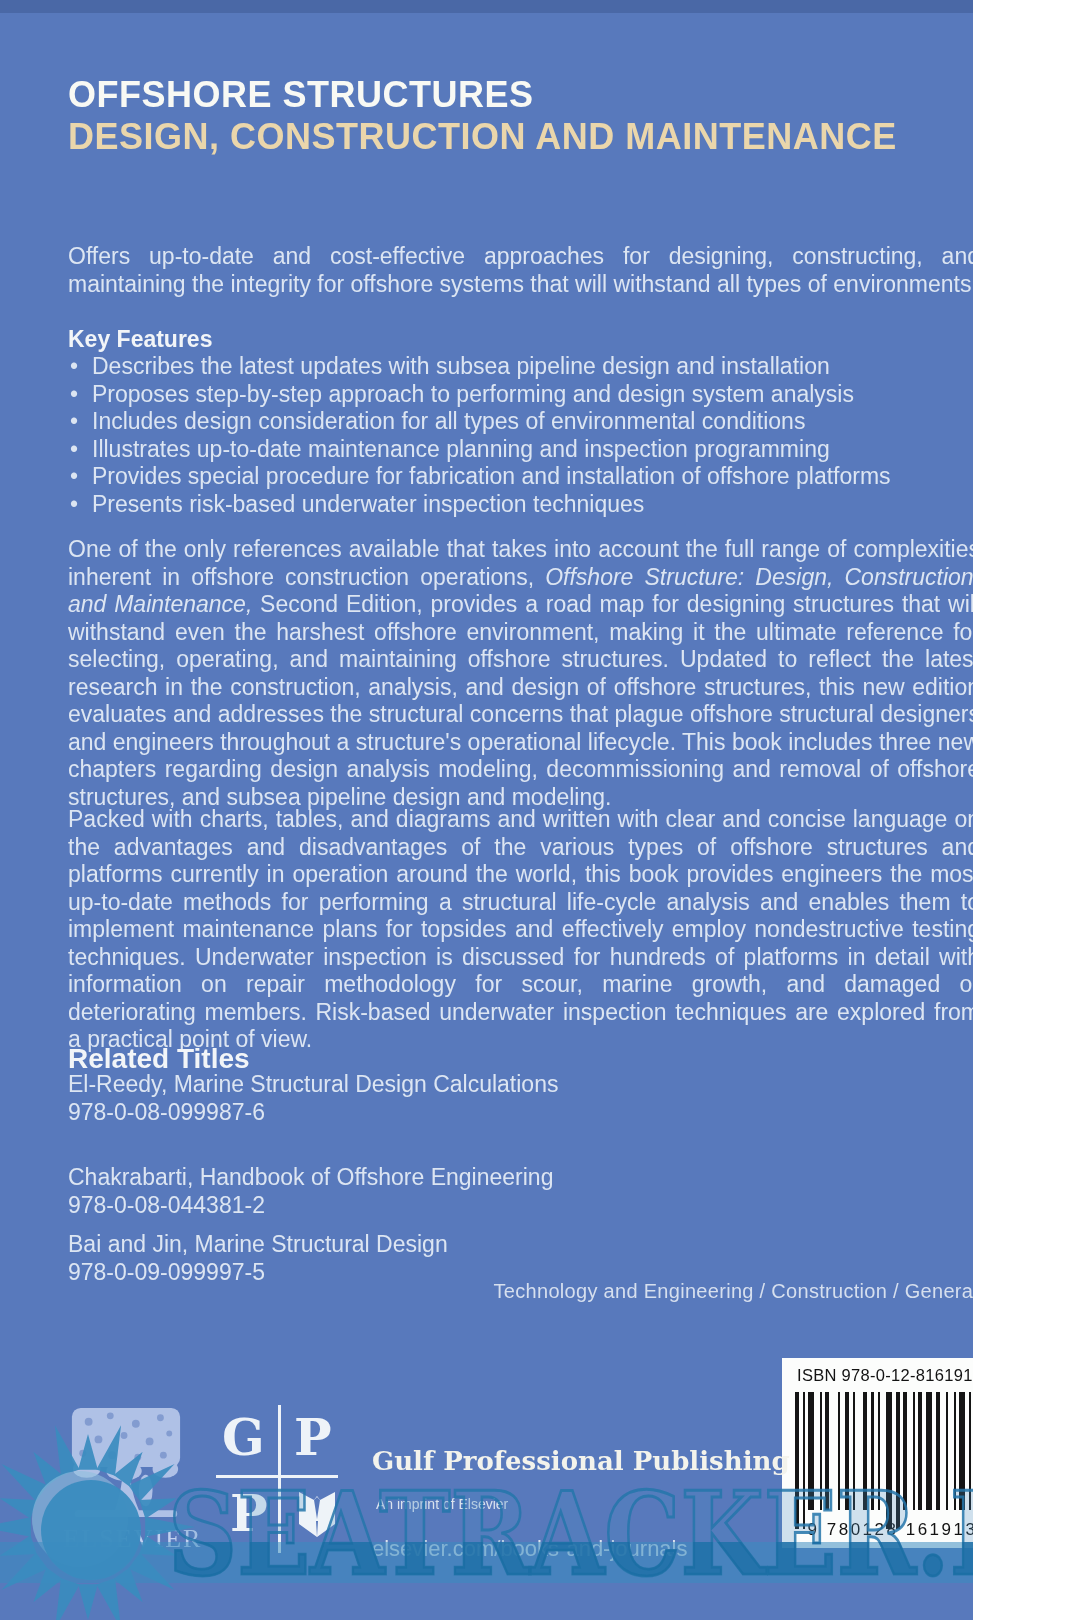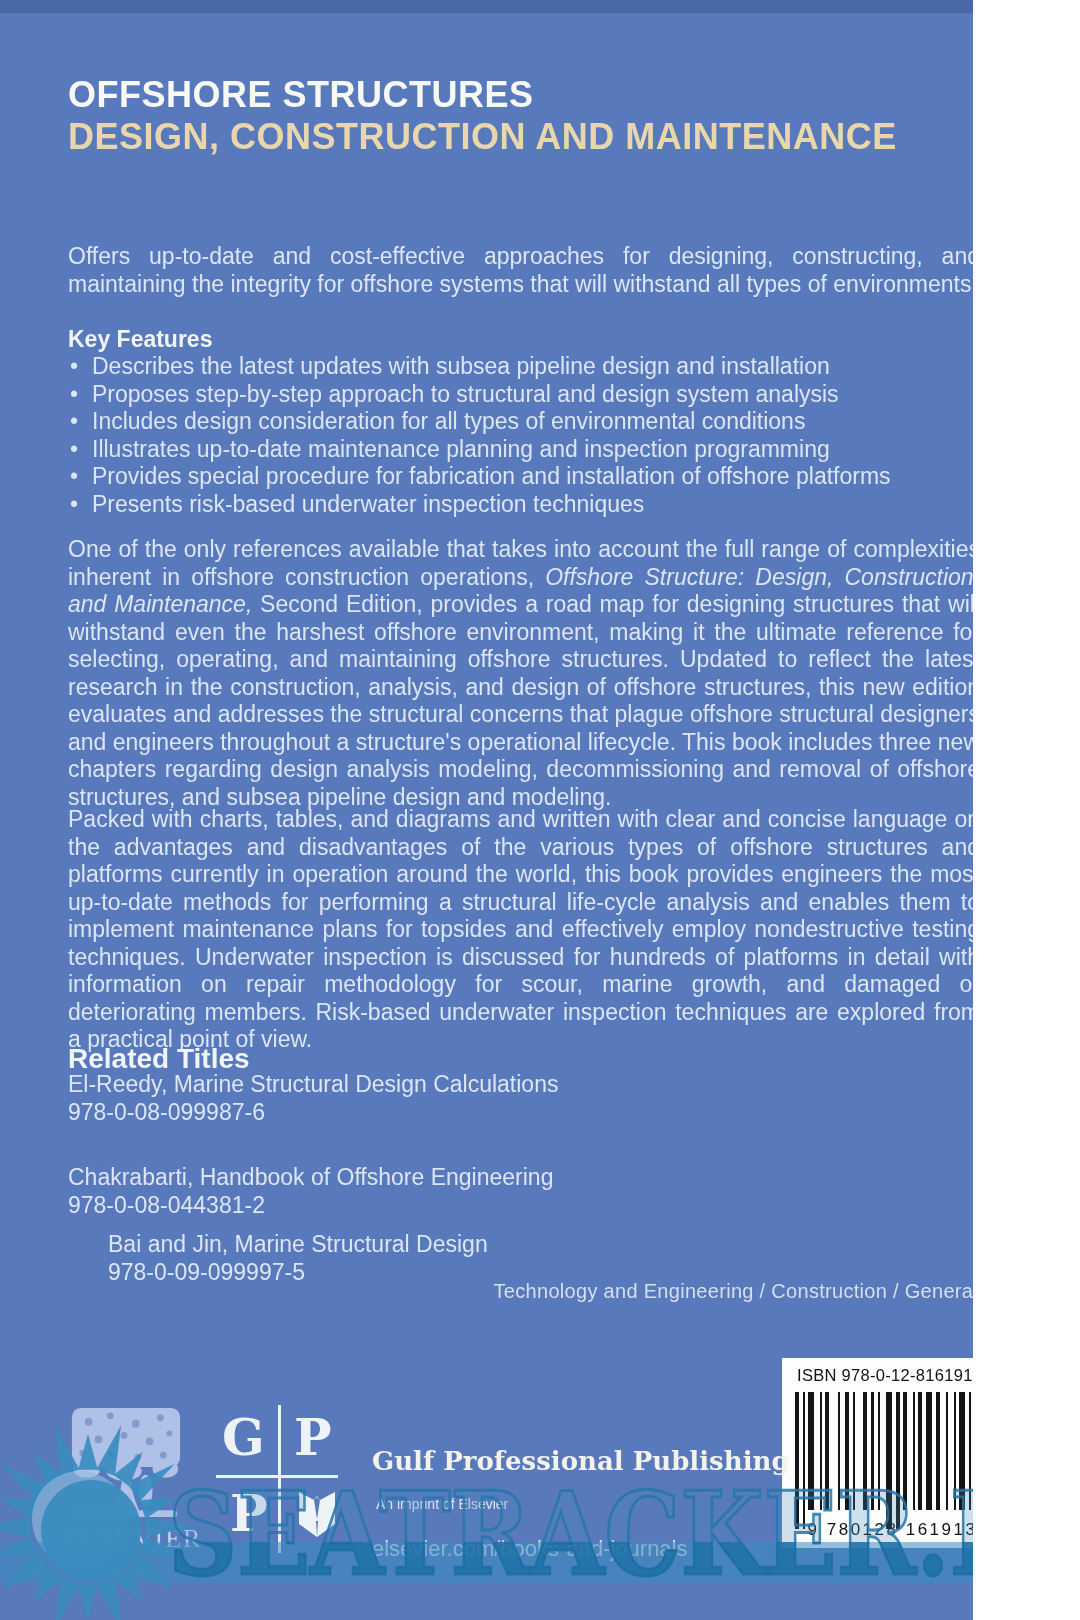--- a/index.html
+++ b/index.html
@@ -20,21 +20,21 @@
   .body-text{font-size:23px;line-height:27.5px;color:#dce5f2;text-align:justify;}
   .tagline{top:243px;}
   .kf-head{top:326px;font-size:23px;font-weight:bold;color:#f2f5f8;}
   .kf-list{top:353px;list-style:none;margin:0;padding:0;font-size:23px;line-height:27.6px;color:#dce5f2;}
   .kf-list li{position:relative;padding-left:24px;}
   .kf-list li::before{content:"\2022";position:absolute;left:2px;top:0;color:#dce5f2;}
   .para1{top:536px;}
   .para2{top:806px;}
   .rt-head{top:1043px;font-size:28px;font-weight:bold;color:#f2f5f8;}
   .rt-item{font-size:23px;line-height:27.5px;color:#dce5f2;}
-  .rt1{top:1071px;} .rt2{top:1148px;margin-top:16px;} .rt3{top:1231px;margin-left:40px;}
+  .rt1{top:1071px;} .rt2{top:1148px;margin-top:16px;} .rt3{top:1231px;}
   .em{font-style:italic;}
   .category{top:1280px;left:68px;width:910px;text-align:right;font-size:20px;color:#d6dfee;letter-spacing:.3px;}
 
   
   .isbn-box{left:782px;top:1358px;width:221px;height:190px;background:#fcfdfc;}
   .isbn-label{position:absolute;top:8px;left:0;width:100%;text-align:center;font-size:16.5px;color:#131313;letter-spacing:.3px;}
   .barcode{position:absolute;left:13px;top:34px;width:194px;height:138px;}
   .bar{position:absolute;top:0;height:118px;background:#141414;}
   .bar.tall{height:137px;}
   .isbn-digits{position:absolute;bottom:8px;left:0;width:100%;text-align:center;font-size:17px;color:#131313;letter-spacing:2.5px;}
@@ -72,21 +72,21 @@
   <div class="top-strip"></div>
 
   <div class="abs col title1">OFFSHORE STRUCTURES</div>
   <div class="abs col title2">DESIGN, CONSTRUCTION AND MAINTENANCE</div>
 
   <div class="abs col body-text tagline">Offers up-to-date and cost-effective approaches for designing, constructing, and maintaining the integrity for offshore systems that will withstand all types of environments</div>
 
   <div class="abs col kf-head">Key Features</div>
   <ul class="abs col kf-list">
     <li>Describes the latest updates with subsea pipeline design and installation</li>
-    <li>Proposes step-by-step approach to structural and design system analysis</li>
+    <li>Proposes step-by-step approach to performing and design system analysis</li>
     <li>Includes design consideration for all types of environmental conditions</li>
     <li>Illustrates up-to-date maintenance planning and inspection programming</li>
     <li>Provides special procedure for fabrication and installation of offshore platforms</li>
     <li>Presents risk-based underwater inspection techniques</li>
   </ul>
 
   <div class="abs col body-text para1"><span>One of the only references available that takes into account the full range of complexities inherent in offshore construction operations, </span><span class="em">Offshore Structure: Design, Construction, and Maintenance,</span><span> Second Edition, provides a road map for designing structures that will withstand even the harshest offshore environment, making it the ultimate reference for selecting, operating, and maintaining offshore structures. Updated to reflect the latest research in the construction, analysis, and design of offshore structures, this new edition evaluates and addresses the structural concerns that plague offshore structural designers and engineers throughout a structure's operational lifecycle. This book includes three new chapters regarding design analysis modeling, decommissioning and removal of offshore structures, and subsea pipeline design and modeling.</span></div>
 
   <div class="abs col body-text para2">Packed with charts, tables, and diagrams and written with clear and concise language on the advantages and disadvantages of the various types of offshore structures and platforms currently in operation around the world, this book provides engineers the most up-to-date methods for performing a structural life-cycle analysis and enables them to implement maintenance plans for topsides and effectively employ nondestructive testing techniques. Underwater inspection is discussed for hundreds of platforms in detail with information on repair methodology for scour, marine growth, and damaged or deteriorating members. Risk-based underwater inspection techniques are explored from a practical point of view.</div>
 

